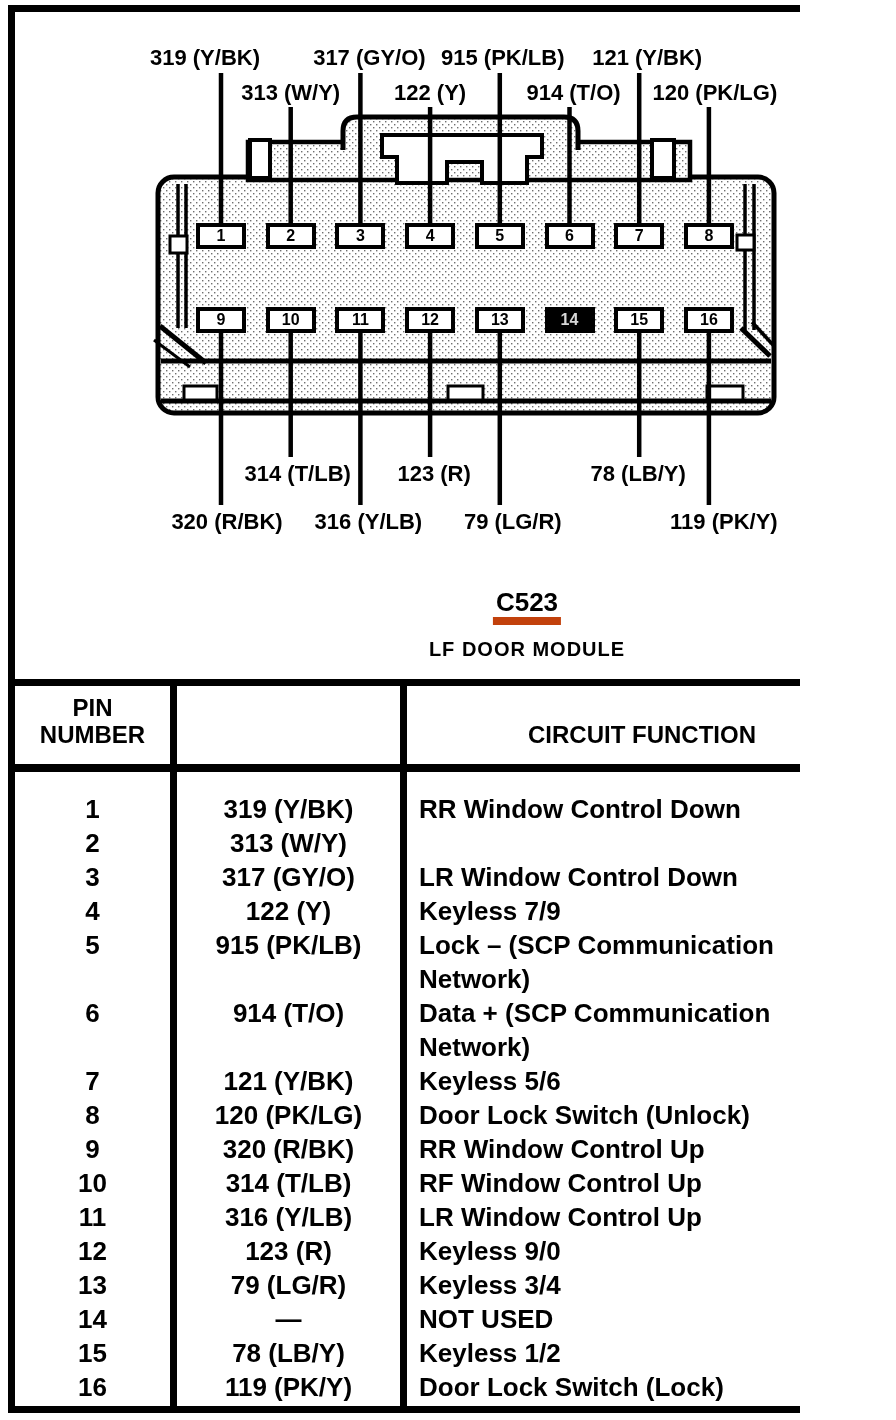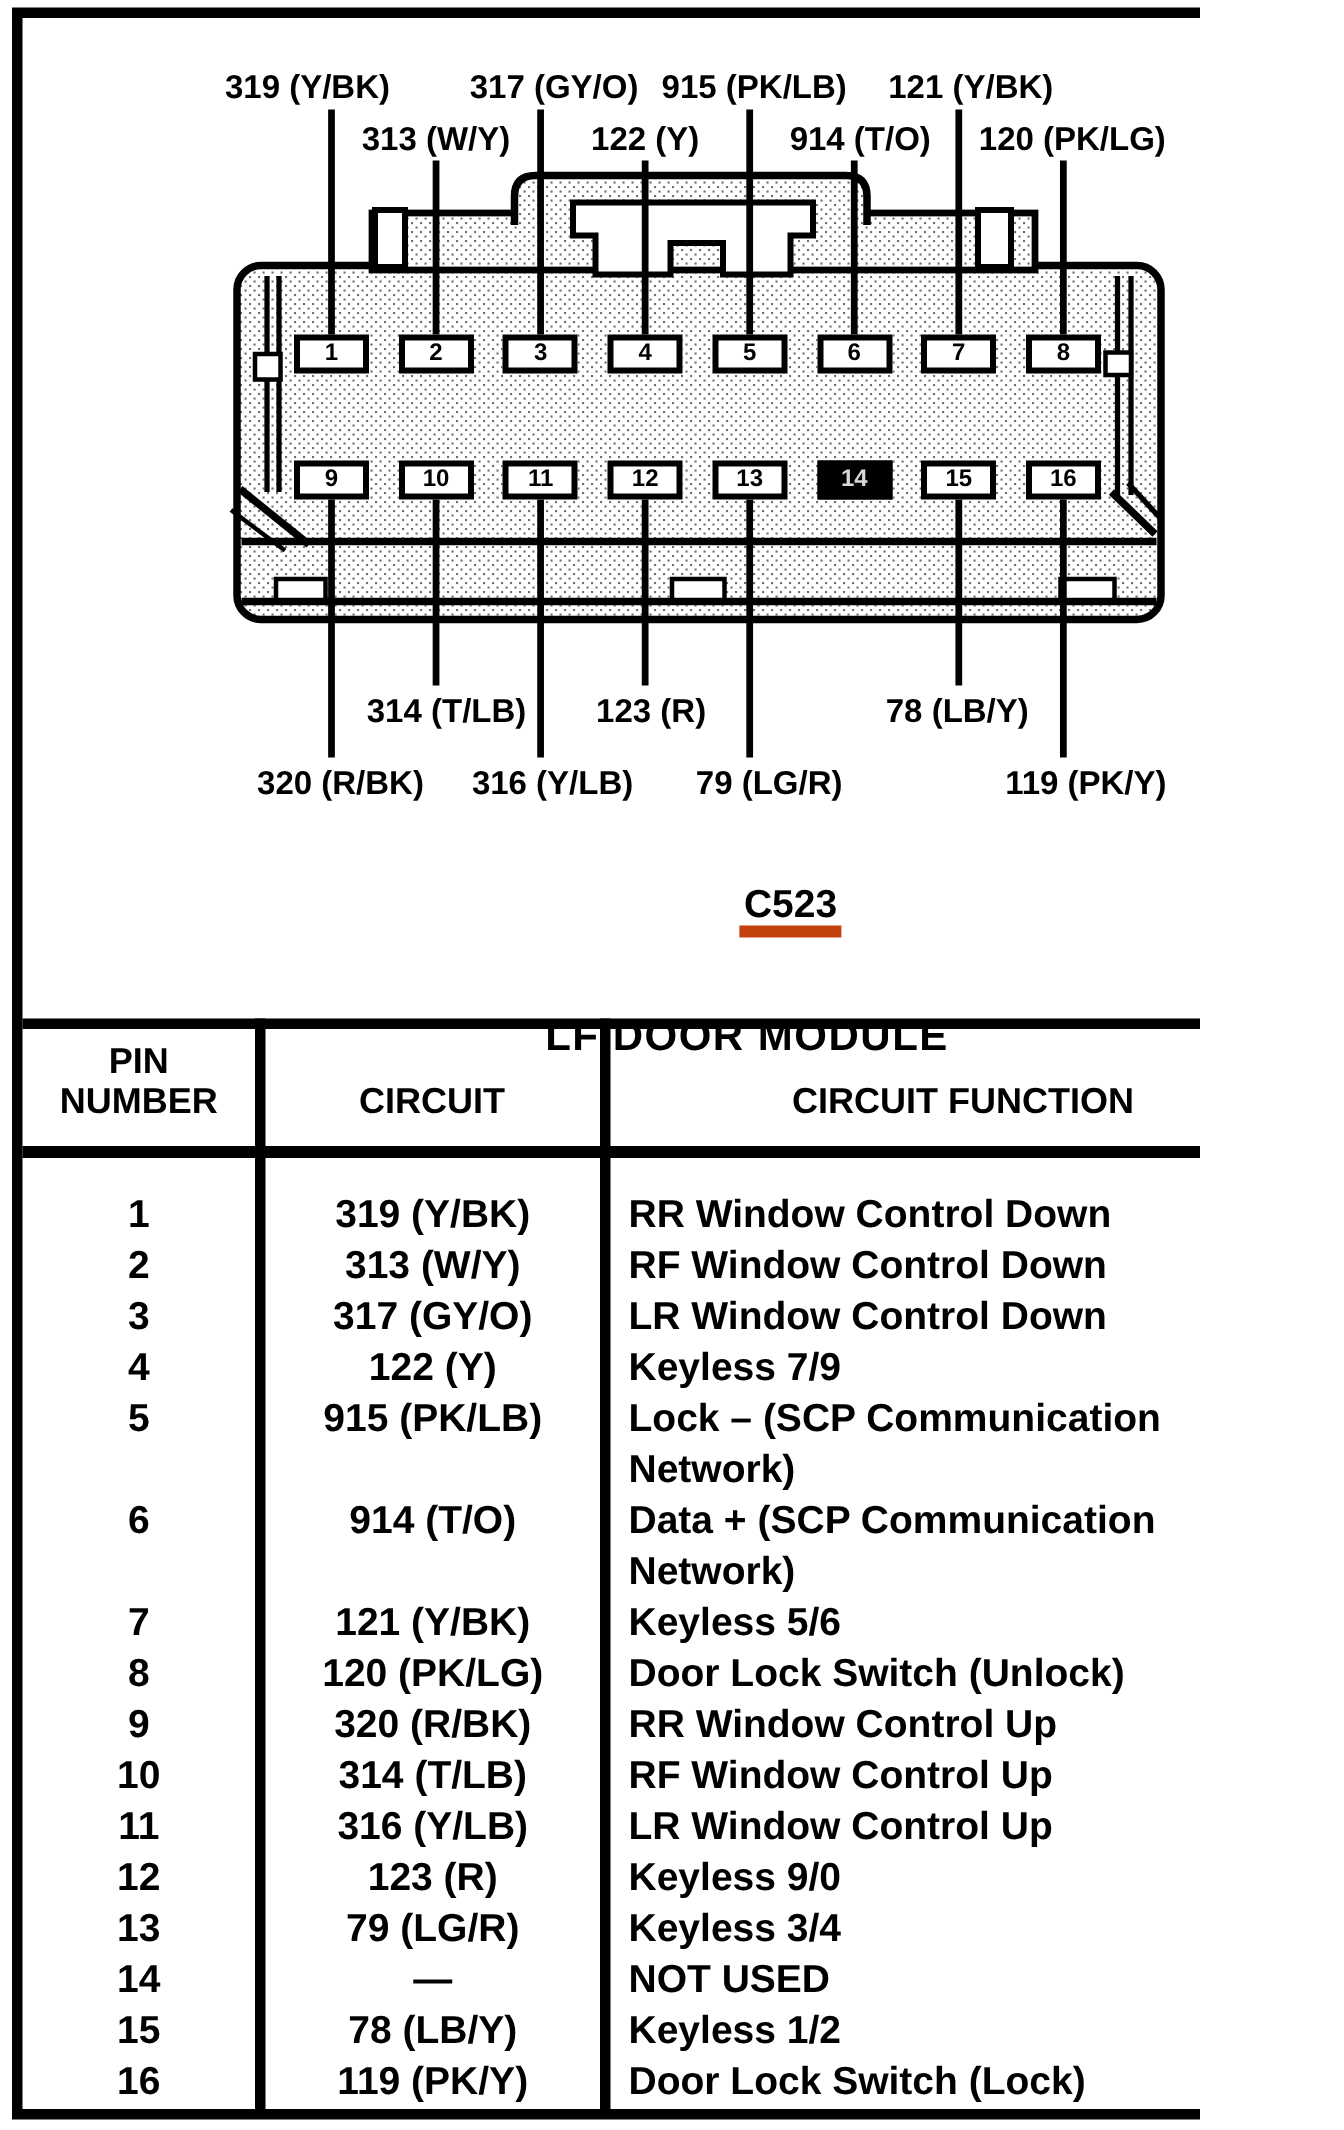--- a/index.html
+++ b/index.html
@@ -9,22 +9,22 @@
          border:7px solid #000;box-sizing:border-box;}
   .dsvg{position:absolute;left:0;top:0;}
   .wire-label{position:absolute;transform:translateX(-50%);white-space:nowrap;
               font-size:22px;line-height:26px;}
   .pin-box{position:absolute;width:50px;height:26px;box-sizing:border-box;
            border:4px solid #000;background:#fff;font-size:16px;line-height:18px;
            text-align:center;}
   .pin-box.filled{background:#000;color:#d8d8d8;border-color:#000;}
   .c-id{position:absolute;left:527px;transform:translateX(-50%);top:588px;
         font-size:26px;line-height:28px;border-bottom:8px solid #c2410c;padding:0 3px 1px;}
-  .c-name{position:absolute;left:498px;transform:translateX(-50%);top:634px;
-          font-size:28px;line-height:30px;letter-spacing:1px;white-space:nowrap;margin-top:42px;}
+  .c-name{position:absolute;left:527px;transform:translateX(-50%);top:634px;
+          font-size:20px;line-height:30px;letter-spacing:1px;white-space:nowrap;}
   .rule{position:absolute;background:#000;}
   .th{position:absolute;text-align:center;font-size:24px;line-height:27px;}
   .rows{position:absolute;left:15px;top:786px;width:863px;padding-top:6px;}
   .trow{display:flex;align-items:flex-start;font-size:26px;line-height:34px;}
   .trow .c1{width:155px;text-align:center;flex:none;}
   .trow .c2{width:223px;margin-left:7px;text-align:center;flex:none;}
   .trow .c3{margin-left:7px;padding-left:12px;flex:1;}
   .trow .fn{display:inline-block;width:390px;}
   #leads line{stroke:#000;stroke-width:4.5;}
 </style>
@@ -134,34 +134,32 @@
 
   <div class="rule" style="left:15px;top:679px;width:863px;height:7px;"></div>
   <div class="rule" style="left:15px;top:764px;width:863px;height:8px;"></div>
   <div class="rule" style="left:170px;top:679px;width:7px;height:727px;"></div>
   <div class="rule" style="left:400px;top:679px;width:7px;height:727px;"></div>
 
   <div class="th" style="left:15px;width:155px;top:694px;text-align:center;">
     <div>PIN</div>
     <div>NUMBER</div>
   </div>
-  <div class="th" style="left:176px;width:224px;top:721px;">CIRCUIT</div>
   <div class="th" style="left:406px;width:472px;top:721px;">CIRCUIT FUNCTION</div>
 
   <div class="rows" id="t-rows">
     <div class="trow">
       <div class="c1">1</div>
       <div class="c2">319 (Y/BK)</div>
       <div class="c3"><span class="fn">RR Window Control Down</span></div>
     </div>
 
     <div class="trow">
       <div class="c1">2</div>
       <div class="c2">313 (W/Y)</div>
-      <div class="c3"><span class="fn">RF Window Control Down</span></div>
     </div>
 
     <div class="trow">
       <div class="c1">3</div>
       <div class="c2">317 (GY/O)</div>
       <div class="c3"><span class="fn">LR Window Control Down</span></div>
     </div>
 
     <div class="trow">
       <div class="c1">4</div>

